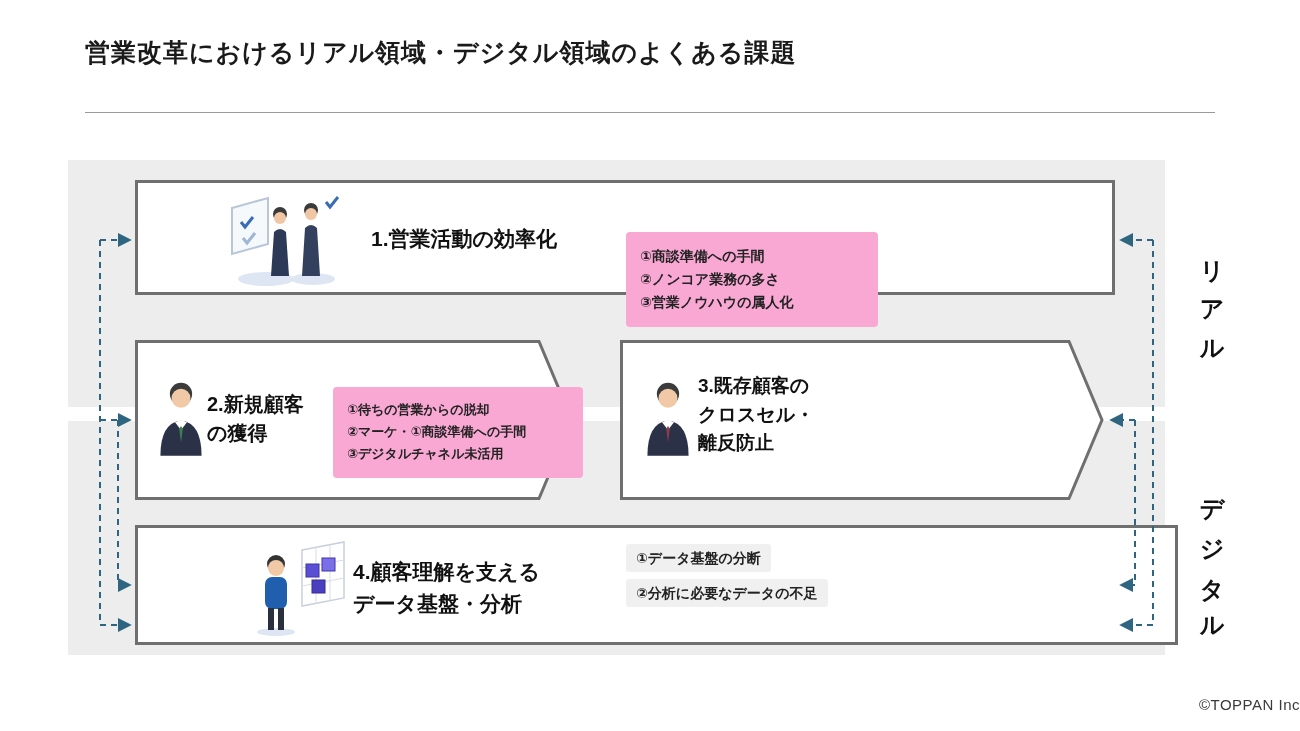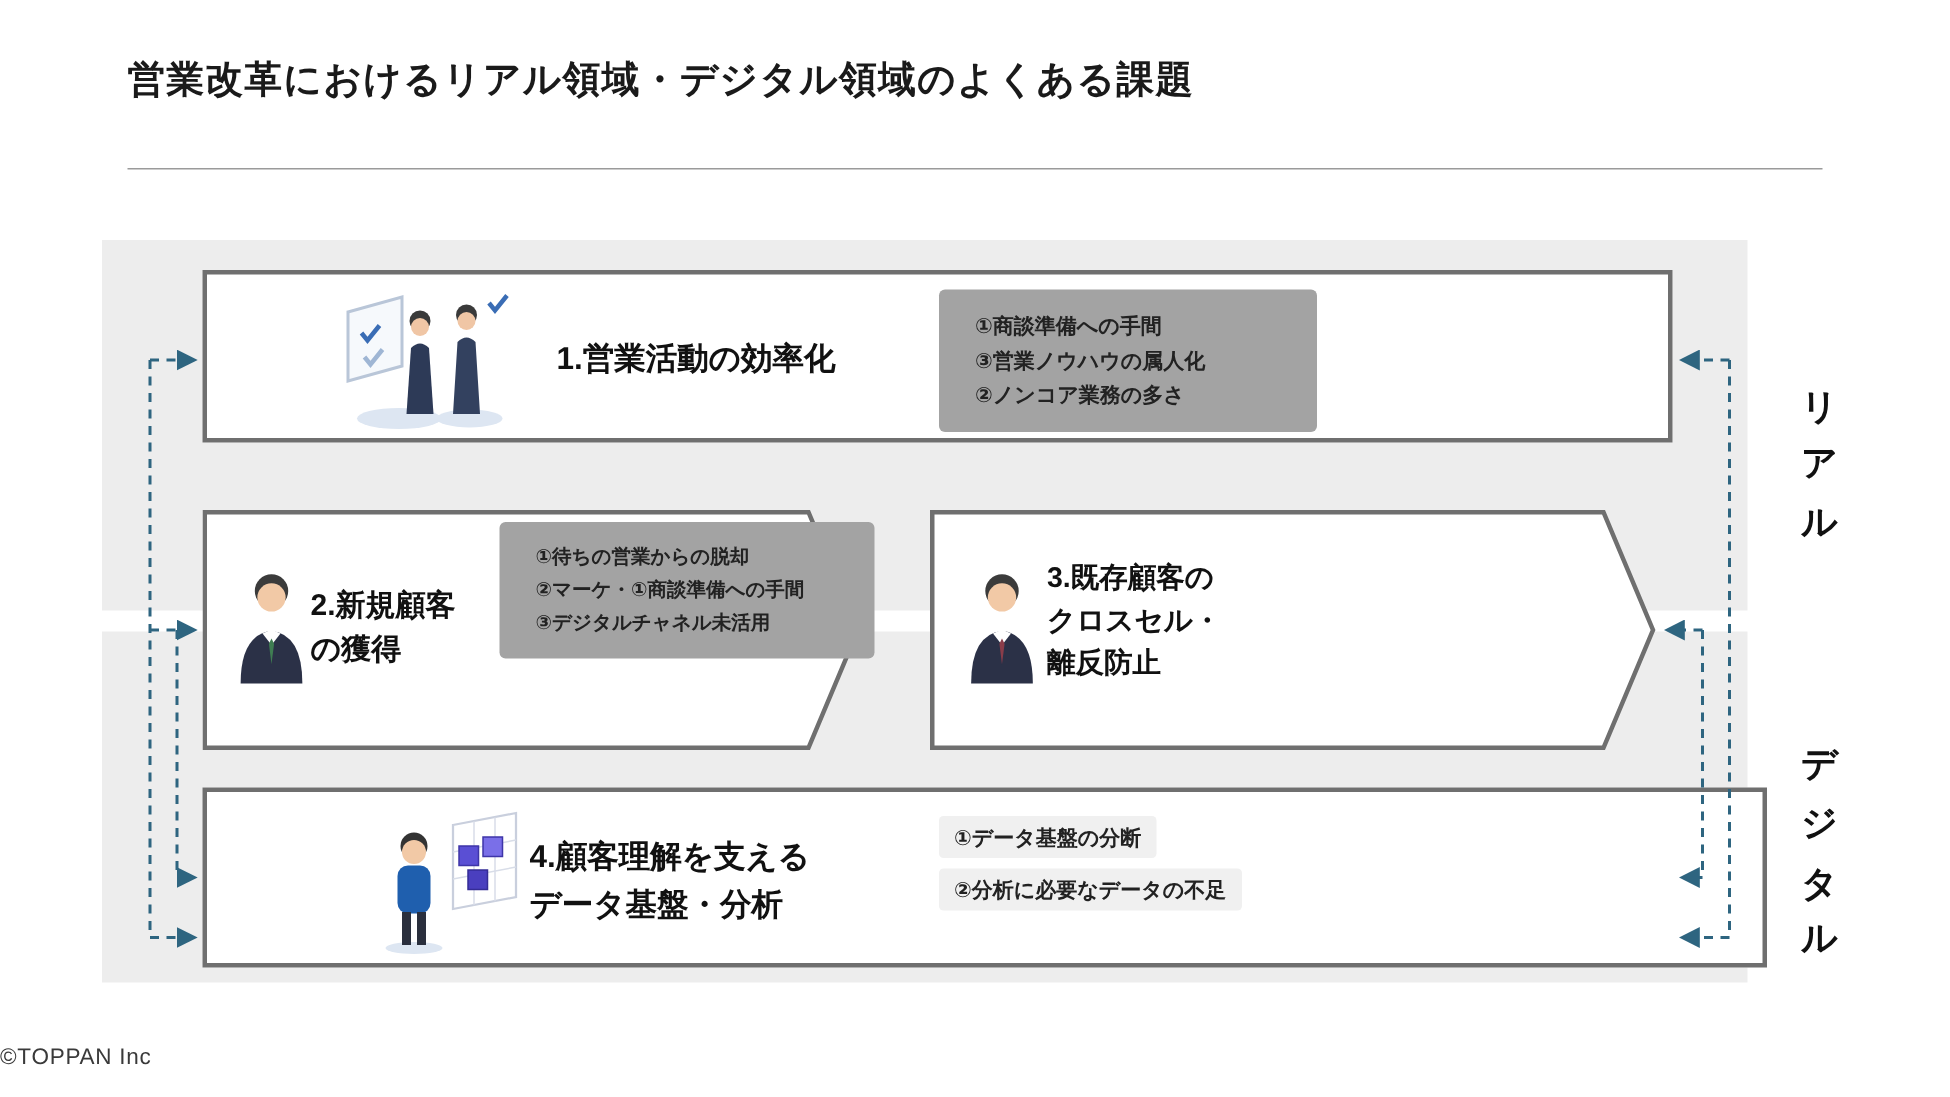--- a/index.html
+++ b/index.html
@@ -28,39 +28,39 @@
   #box4 .box-title{left:215px;top:28px;font-size:21px;line-height:1.5;}
 
   .illus{position:absolute;}
   #box1 .illus{left:78px;top:7px;}
   #box2 .illus{left:22px;top:34px;}
   #box3 .illus{left:24px;top:34px;}
   #box4 .illus{left:108px;top:10px;}
 
   .items{position:absolute;}
   .item{font-size:14px;font-weight:600;color:#222;white-space:nowrap;}
-  .items.block{background:#a3a3a3;border-radius:4px;padding:10px 24px;box-sizing:border-box;}
+  .items.block{background:#f9a8d4;border-radius:4px;padding:10px 14px;box-sizing:border-box;margin-top:39px;}
   .items.block .item{margin:5px 0;line-height:1.3;}
   .items.pills .item{background:#f0f0f0;border-radius:3px;padding:5px 10px;margin-bottom:7px;width:fit-content;line-height:1.3;}
   #box1 .items{left:488px;top:10px;width:252px;}
   #box2 .items{left:198px;top:8px;width:250px;}
   #box2 .items .item{font-size:13px;}
   #box3 .items{left:232px;top:28px;}
   #box3 .items .item{font-size:13.5px;}
   #box4 .items{left:488px;top:16px;}
 
   .side-label{
     position:absolute;left:1196px;writing-mode:vertical-rl;text-orientation:upright;
     font-size:24px;font-weight:700;letter-spacing:12px;color:#111;z-index:3;
   }
   .side-label.real{top:244px;}
   .side-label.digital{top:482px;}
 
   .connector-overlay{position:absolute;left:0;top:0;width:1300px;height:731px;z-index:5;pointer-events:none;}
-  .footer{position:absolute;left:0;right:0;top:696px;text-align:left;font-size:15px;color:#3a3a3a;letter-spacing:.5px;}
+  .footer{position:absolute;left:0;right:0;top:696px;text-align:right;font-size:15px;color:#3a3a3a;letter-spacing:.5px;}
 </style>
 </head>
 <body>
 
 <div class="canvas">
 
   <div class="page-title">営業改革におけるリアル領域・デジタル領域のよくある課題</div>
   <div class="title-rule"></div>
 
   <div class="panel real"></div>
@@ -79,22 +79,22 @@
         <path d="M55,86 L58,42 Q64,36 70,42 L73,86 Z" fill="#2d3a57"></path>
         <circle cx="95" cy="20" r="7" fill="#3a3a3a"></circle>
         <circle cx="95" cy="24" r="6" fill="#f0c6a5"></circle>
         <path d="M86,86 L89,38 Q95,32 101,38 L104,86 Z" fill="#33415f"></path>
         <path d="M110,12 l4,5 8,-10" stroke="#3a6db5" stroke-width="3" fill="none"></path>
       </svg>
     </span>
     <div class="box-title">1.営業活動の効率化</div>
     <div class="items block">
       <div class="item">①商談準備への手間</div>
+      <div class="item">②ノンコア業務の多さ</div>
       <div class="item">③営業ノウハウの属人化</div>
-      <div class="item">②ノンコア業務の多さ</div>
     </div>
   </div>
 
   <div class="box-chevron" id="box2">
     <svg class="chev-bg" viewBox="0 0 440 160" preserveAspectRatio="none">
       <polygon points="1.5,1.5 404,1.5 437,80 404,158.5 1.5,158.5" fill="#ffffff" stroke="#6f6f6f" stroke-width="3"></polygon>
     </svg>
     <span class="illus">
       <svg width="48" height="88" viewBox="0 0 56 88">
         <circle cx="28" cy="16" r="13" fill="#3b3b3b"></circle>

